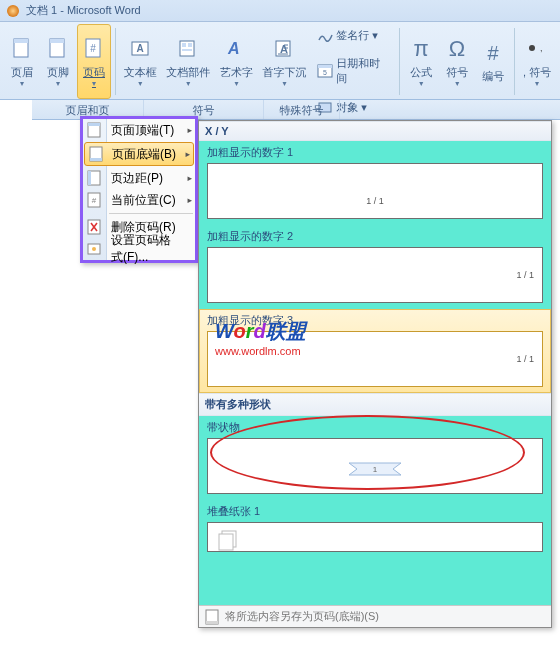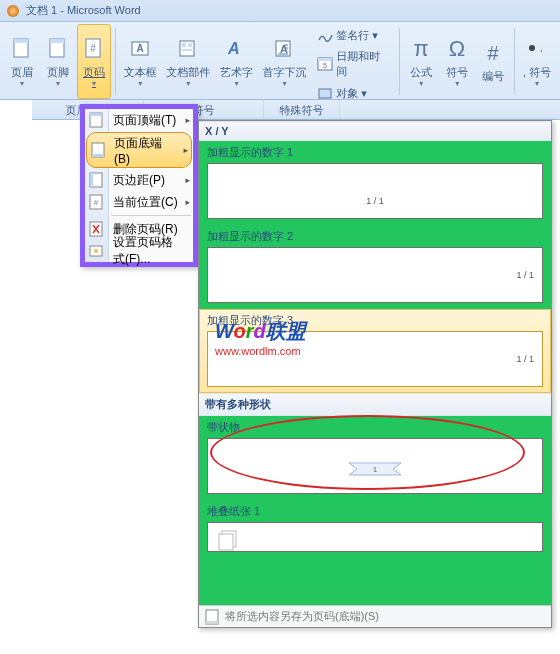--- a/index.html
+++ b/index.html
@@ -3,35 +3,35 @@
 <meta charset="utf-8">
 <style>
   * { margin: 0; padding: 0; box-sizing: border-box; font-family: "Microsoft YaHei", SimSun, Arial, sans-serif; }
   body { width: 560px; height: 654px; background: #fff; font-size: 12px; overflow: hidden; }
   .titlebar { height: 22px; background: linear-gradient(#d7e6f7,#cfe0f4); display: flex; align-items: center; padding: 0 6px; color: #3b5a82; font-size: 11px; border-bottom: 1px solid #a8c0de; }
   .titlebar .orb { width: 14px; height: 14px; margin-right: 6px; display: inline-block; }
   .ribbon { height: 78px; background: linear-gradient(#e6f0fb,#dbe8f7); border-bottom: 1px solid #9fbde0; display: flex; padding: 2px 4px 0; }
   .rbtn { display: flex; flex-direction: column; align-items: center; justify-content: center; padding: 2px 4px; margin: 0 1px; min-width: 34px; color: #3b5a82; font-size: 11px; position: relative; }
   .rbtn .ic { height: 28px; display: flex; align-items: center; justify-content: center; }
   .rbtn .lbl { margin-top: 2px; text-align: right; white-space: nowrap; }
-  .rbtn-col { display: flex; flex-direction: column; gap: 4px; padding: 2px 2px; margin: 0 2px; }
+  .rbtn-col { display: flex; flex-direction: column; gap: 11px; padding: 2px 2px; margin: 0 2px; }
   .rbtn-sm { display: flex; align-items: center; gap: 3px; color: #3b5a82; font-size: 11px; padding: 1px 2px; }
   .rbtn-sm svg { flex: none; }
   .rsep { width: 1px; background: #b6cdde; margin: 4px 3px; }
   .active-btn { background: linear-gradient(#ffe9a6,#ffd76a); border: 1px solid #e0b64a; border-radius: 3px; text-decoration: underline; }
   .groupbar { height: 20px; background: linear-gradient(#e2edf9,#d5e4f5); border-bottom: 1px solid #9fbde0; display: flex; color: #3b5a82; font-size: 11px; margin-left: 32px; }
   .group { flex: none; text-align: center; line-height: 20px; border-right: 1px solid #c7d9ee; }
-  .dropdown { position: absolute; top: 104px; left: 80px; width: 118px; background: #fafafa; border: 5px solid #8b5cf6; box-shadow: 2px 2px 5px rgba(0,0,0,.25); }
+  .dropdown { position: absolute; top: 116px; left: 80px; width: 118px; background: #fafafa; border: 3px solid #8b5cf6; box-shadow: 2px 2px 5px rgba(0,0,0,.25); }
   .dropdown .iconcol { position: absolute; left: 0; top: 0; bottom: 0; width: 24px; background: linear-gradient(#eef4fb,#dfe9f5); border-right: 1px solid #c7d7ea; }
   .menuitem { display: flex; align-items: center; height: 22px; position: relative; padding-left: 28px; padding-right: 14px; cursor: default; }
   .menuitem svg.mi { position: absolute; left: 4px; }
   .menuitem .chev { position: absolute; right: 3px; color: #555; font-size: 9px; }
-  .menuitem.hi { border: 1px solid #d9931f; border-radius: 10px; background: linear-gradient(#ffecb8,#ffd873); height: 36px; margin: 1px; padding-left: 27px; }
+  .menuitem.hi { border: 1px solid #d9931f; border-radius: 3px; background: linear-gradient(#ffecb8,#ffd873); height: 24px; margin: 1px; padding-left: 27px; }
   .menusep { height: 1px; background: #d0d0d0; margin: 2px 2px 2px 26px; }
-  .gallery { position: absolute; top: 120px; left: 198px; width: 354px; bottom: 26px; background: #22c55e; border: 1px solid #8a8a8a; box-shadow: 2px 2px 5px rgba(0,0,0,.25); overflow: hidden; display: flex; flex-direction: column; }
+  .gallery { position: absolute; top: 120px; left: 198px; width: 354px; bottom: 26px; background: #5eead4; border: 1px solid #8a8a8a; box-shadow: 2px 2px 5px rgba(0,0,0,.25); overflow: hidden; display: flex; flex-direction: column; }
   .gallery .scroll { overflow-y: scroll; flex: 1; }
   .gallery .scroll::-webkit-scrollbar { width: 16px; }
   .gallery .scroll::-webkit-scrollbar-track { background: #eef0f2; }
   .gallery .scroll::-webkit-scrollbar-thumb { background: #cfd6de; border: 1px solid #aab3bf; }
   .ghead { background: linear-gradient(#f4f7fb,#e8eef6); color: #2a4b7c; font-weight: bold; font-size: 11px; padding: 3px 6px; border-top: 1px solid #dfe6ee; border-bottom: 1px solid #dfe6ee; }
   .gitem { padding: 4px 8px 6px; }
   .gitem .gl { color: #2a4b7c; font-size: 11px; margin-bottom: 3px; }
   .gthumb { height: 56px; border: 1px solid #6e6e6e; background: #fff; position: relative; }
   .gthumb .pn { position: absolute; font-size: 9px; color: #555; }
   .gitem.sel { background: linear-gradient(#fff5d8,#ffe6a2); border: 1px solid #e7c15a; padding: 3px 7px 5px; }

